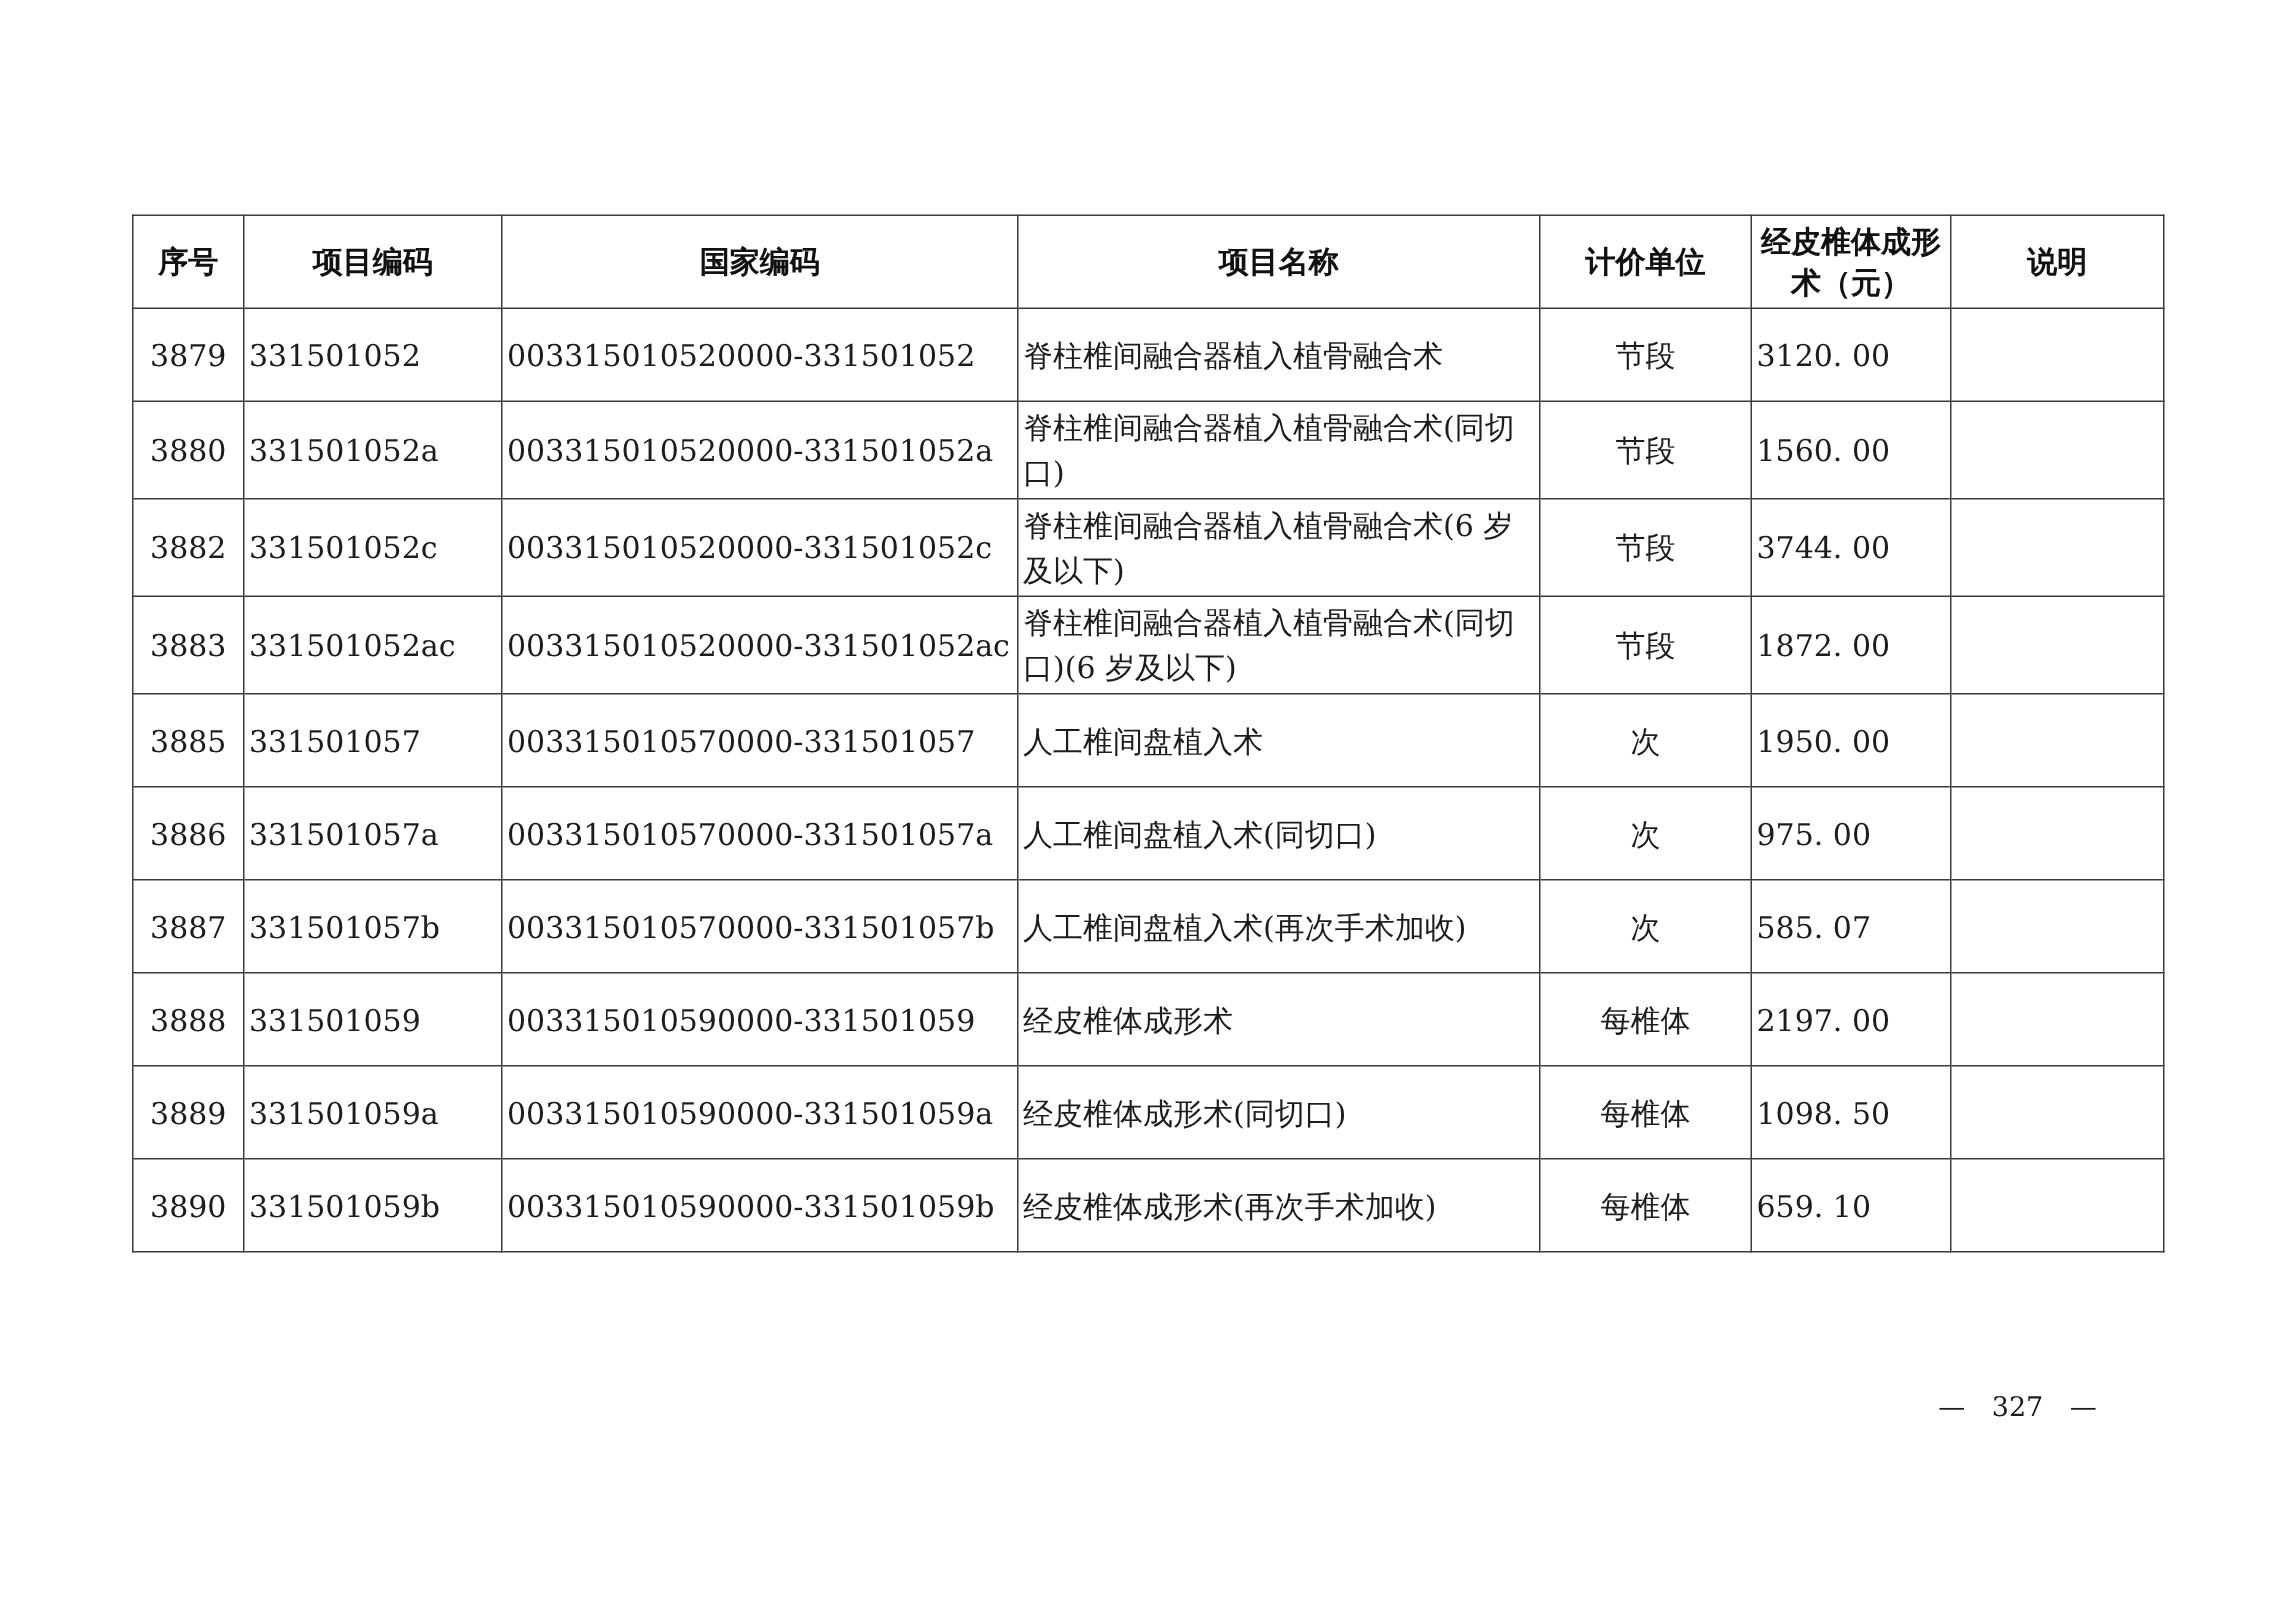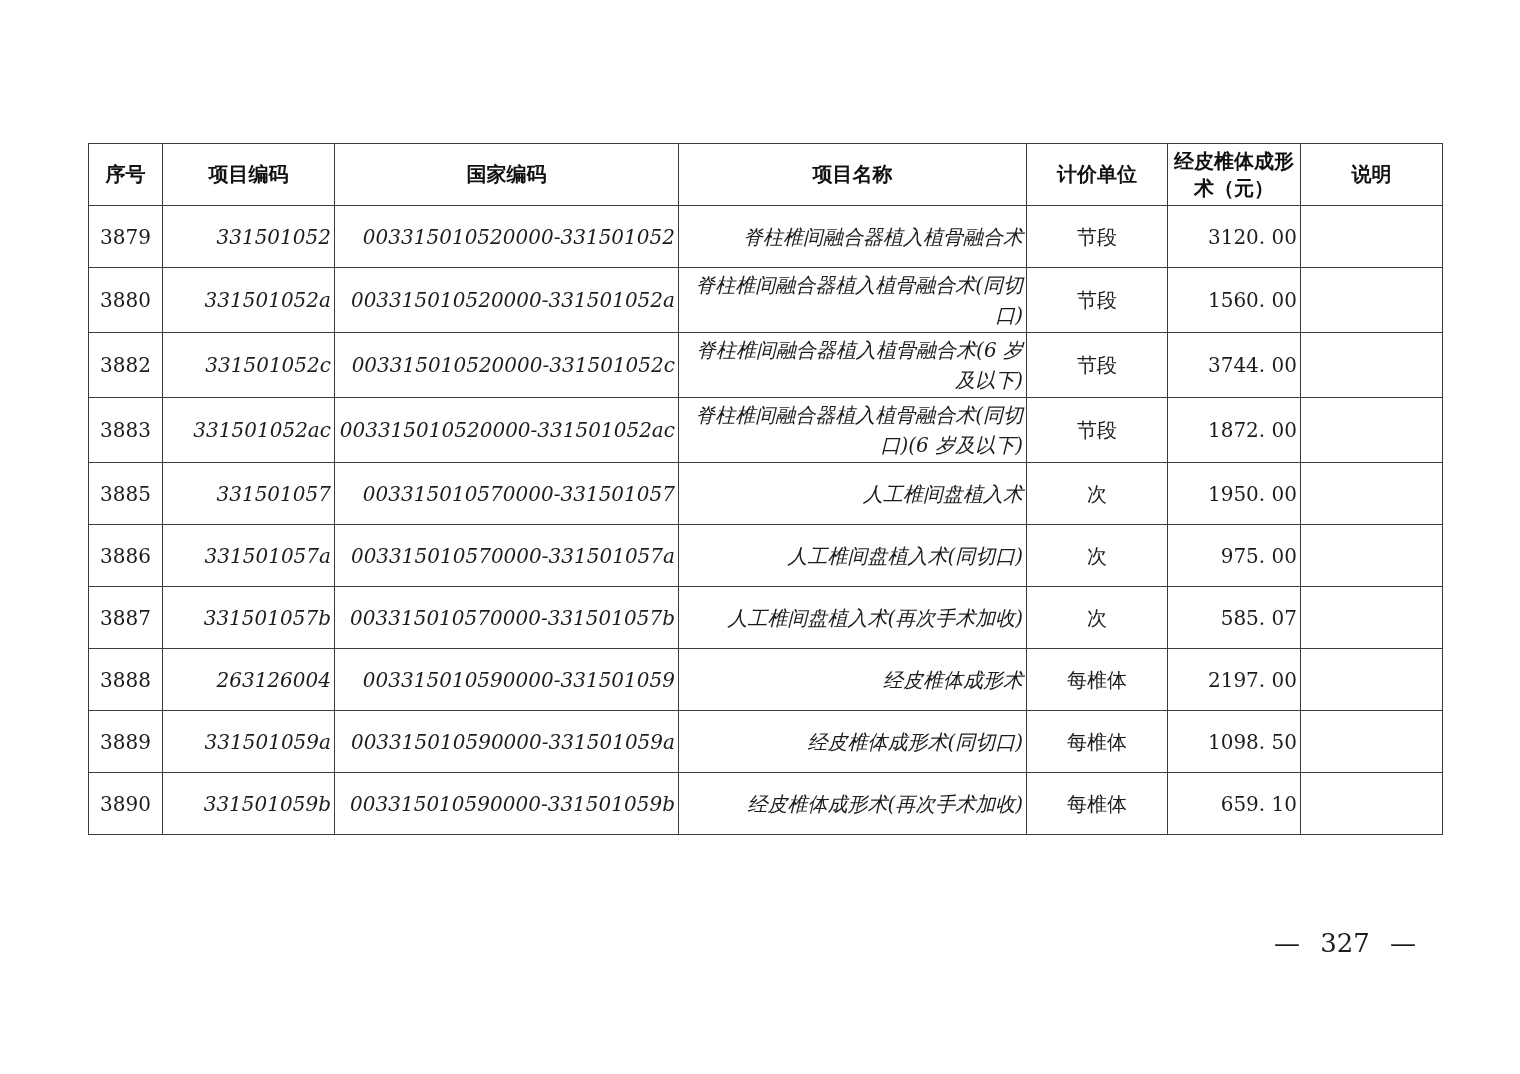--- a/index.html
+++ b/index.html
@@ -49,31 +49,31 @@
     font-size: 20px;
     line-height: 1.5;
     height: 57px;
     vertical-align: middle;
     padding: 2px 3px;
     color: #1c1c1c;
   }
   td.c-seq   { text-align: center; }
   td.c-item_code,
   td.c-national_code,
-  td.c-item_name { text-align: right; font-style: italic; }
+  td.c-item_name { text-align: left; }
   td.c-unit  { text-align: center; }
-  td.c-price { text-align: right; }
+  td.c-price { text-align: left; }
   td.c-note  { text-align: center; }
   .page-number {
     position: absolute;
     top: 928px;
     left: 1255px;
     width: 180px;
     text-align: center;
-    font-size: 26px;
+    font-size: 18px;
     word-spacing: 12px;
     color: #1c1c1c;
     font-family: "DejaVu Serif", "Liberation Serif", serif;
   }
 </style>
 </head>
 <body>
 
 <div class="sheet">
 
@@ -157,21 +157,21 @@
           <td class="c-seq">3887</td>
           <td class="c-item_code">331501057b</td>
           <td class="c-national_code">003315010570000-331501057b</td>
           <td class="c-item_name">人工椎间盘植入术(再次手术加收)</td>
           <td class="c-unit">次</td>
           <td class="c-price">585. 07</td>
           <td class="c-note"></td>
         </tr>
         <tr>
           <td class="c-seq">3888</td>
-          <td class="c-item_code">263126004</td>
+          <td class="c-item_code">331501059</td>
           <td class="c-national_code">003315010590000-331501059</td>
           <td class="c-item_name">经皮椎体成形术</td>
           <td class="c-unit">每椎体</td>
           <td class="c-price">2197. 00</td>
           <td class="c-note"></td>
         </tr>
         <tr>
           <td class="c-seq">3889</td>
           <td class="c-item_code">331501059a</td>
           <td class="c-national_code">003315010590000-331501059a</td>

